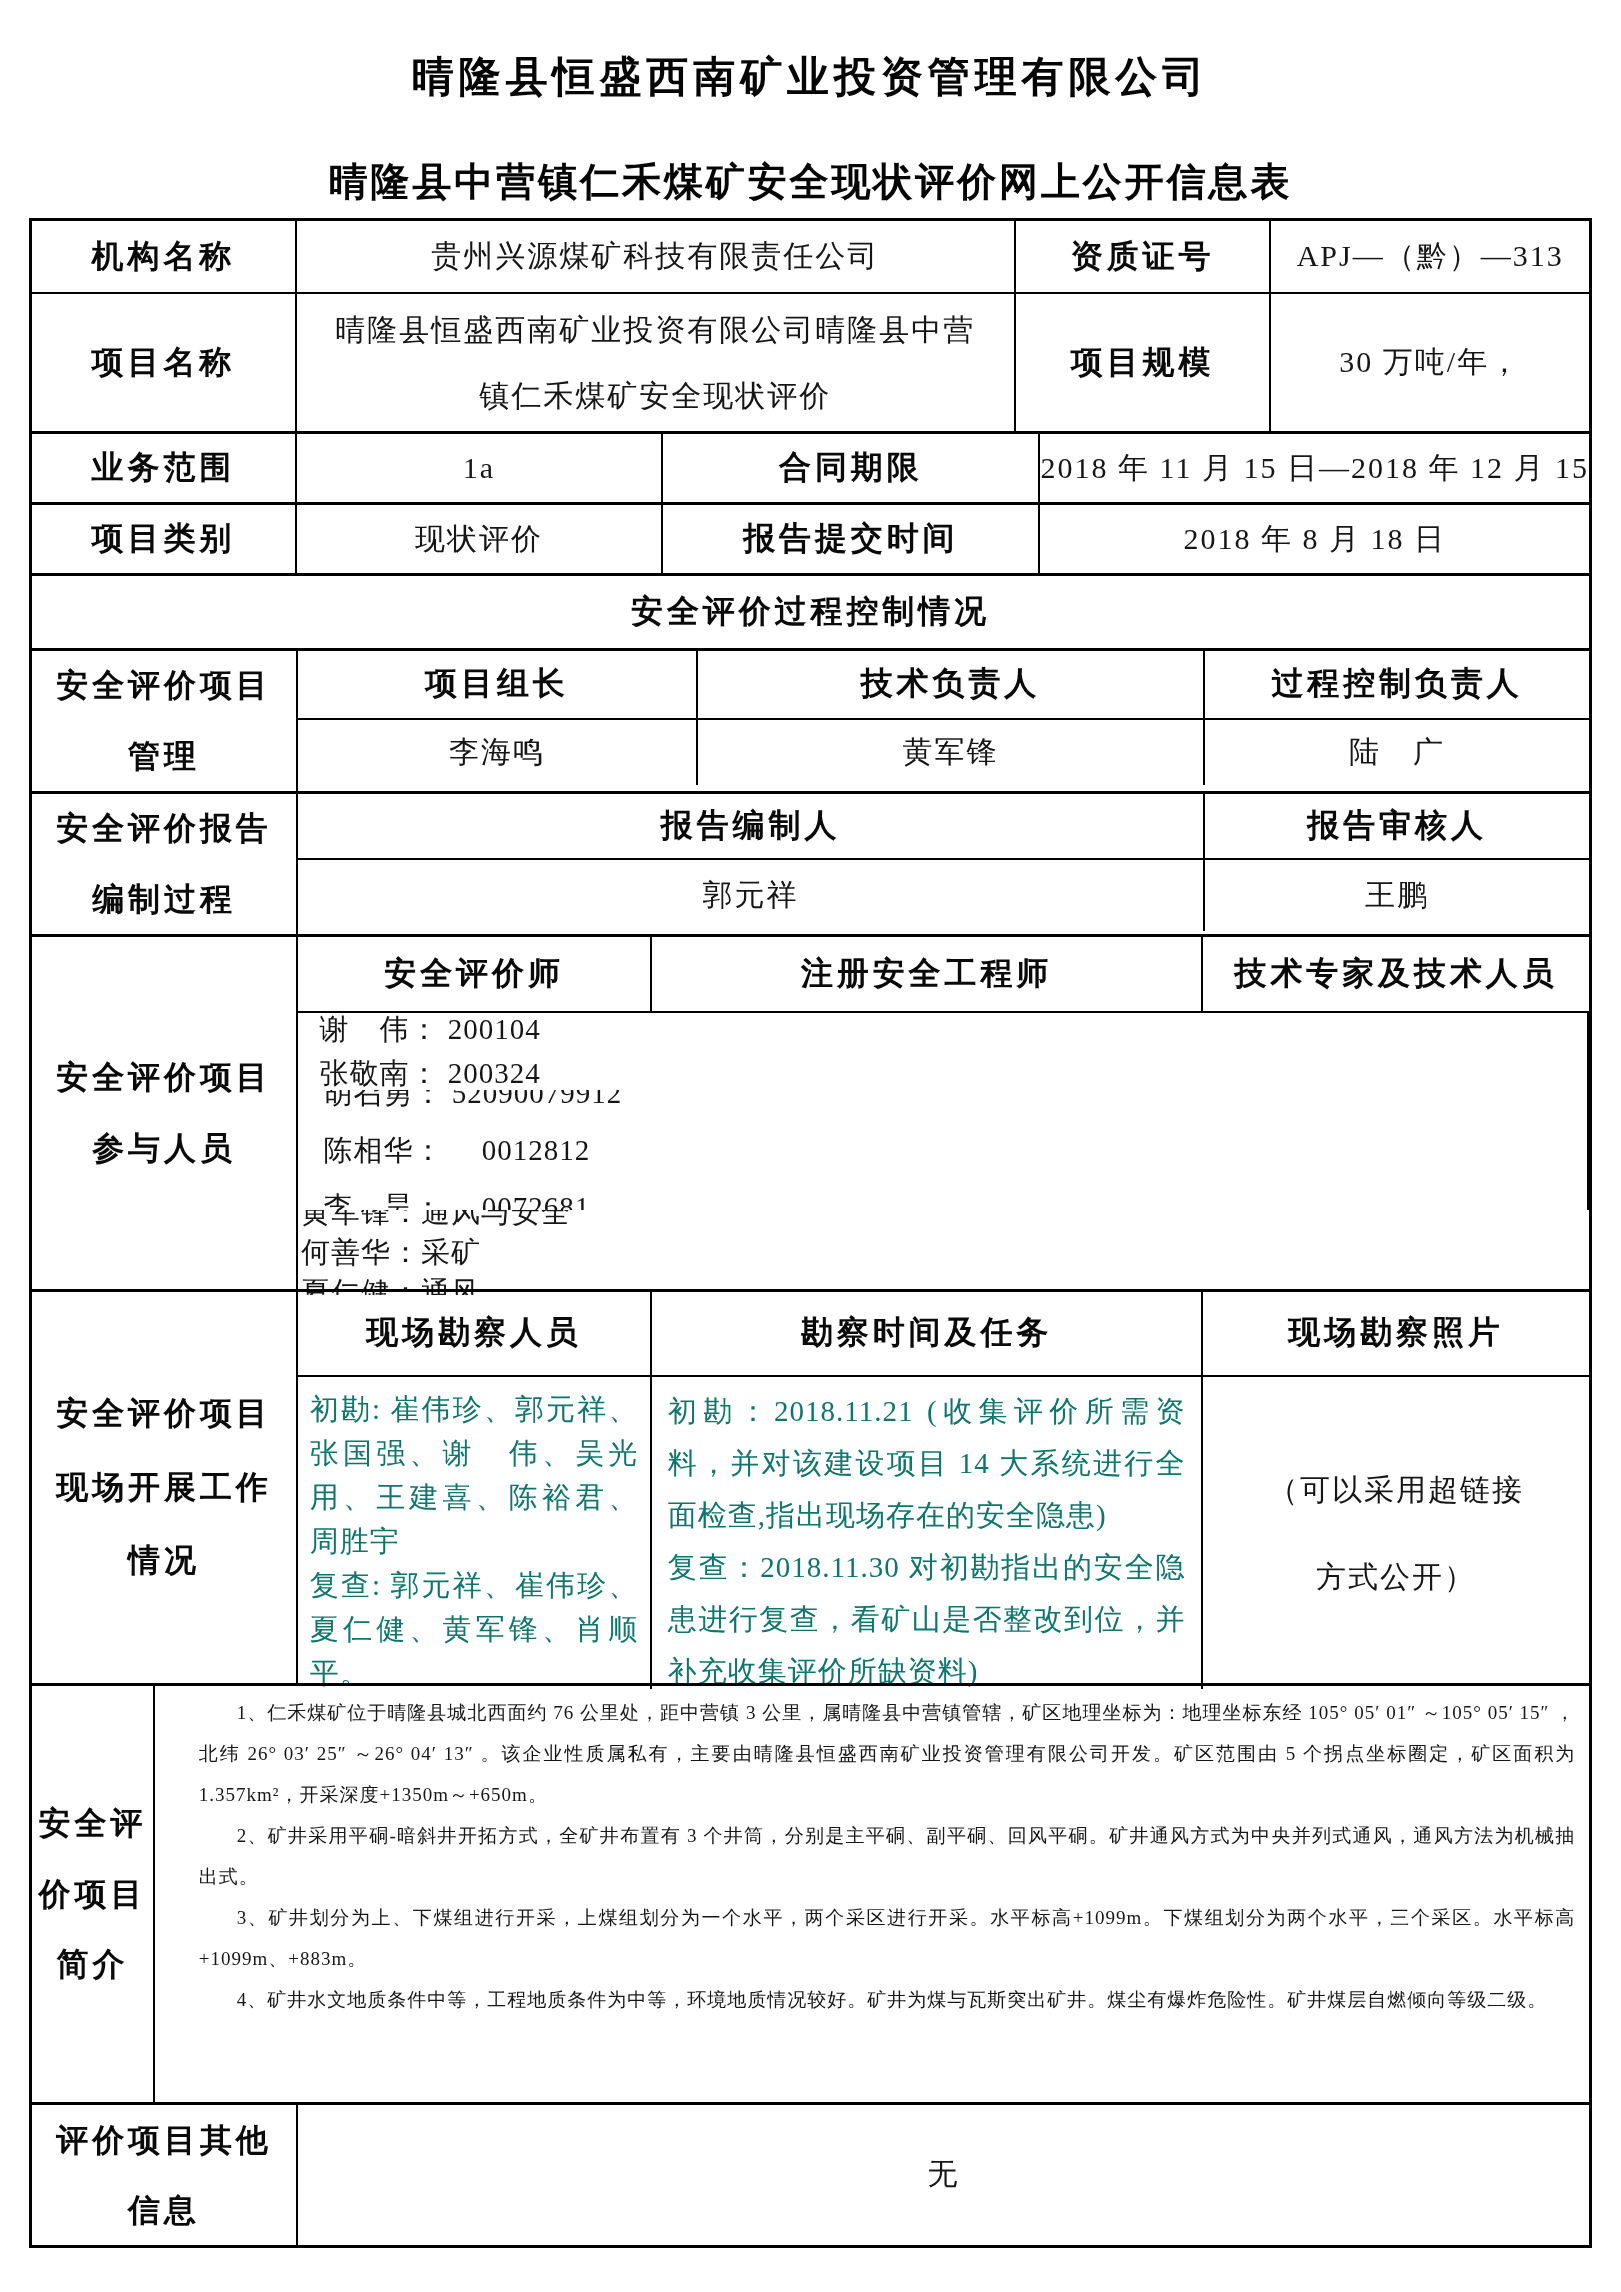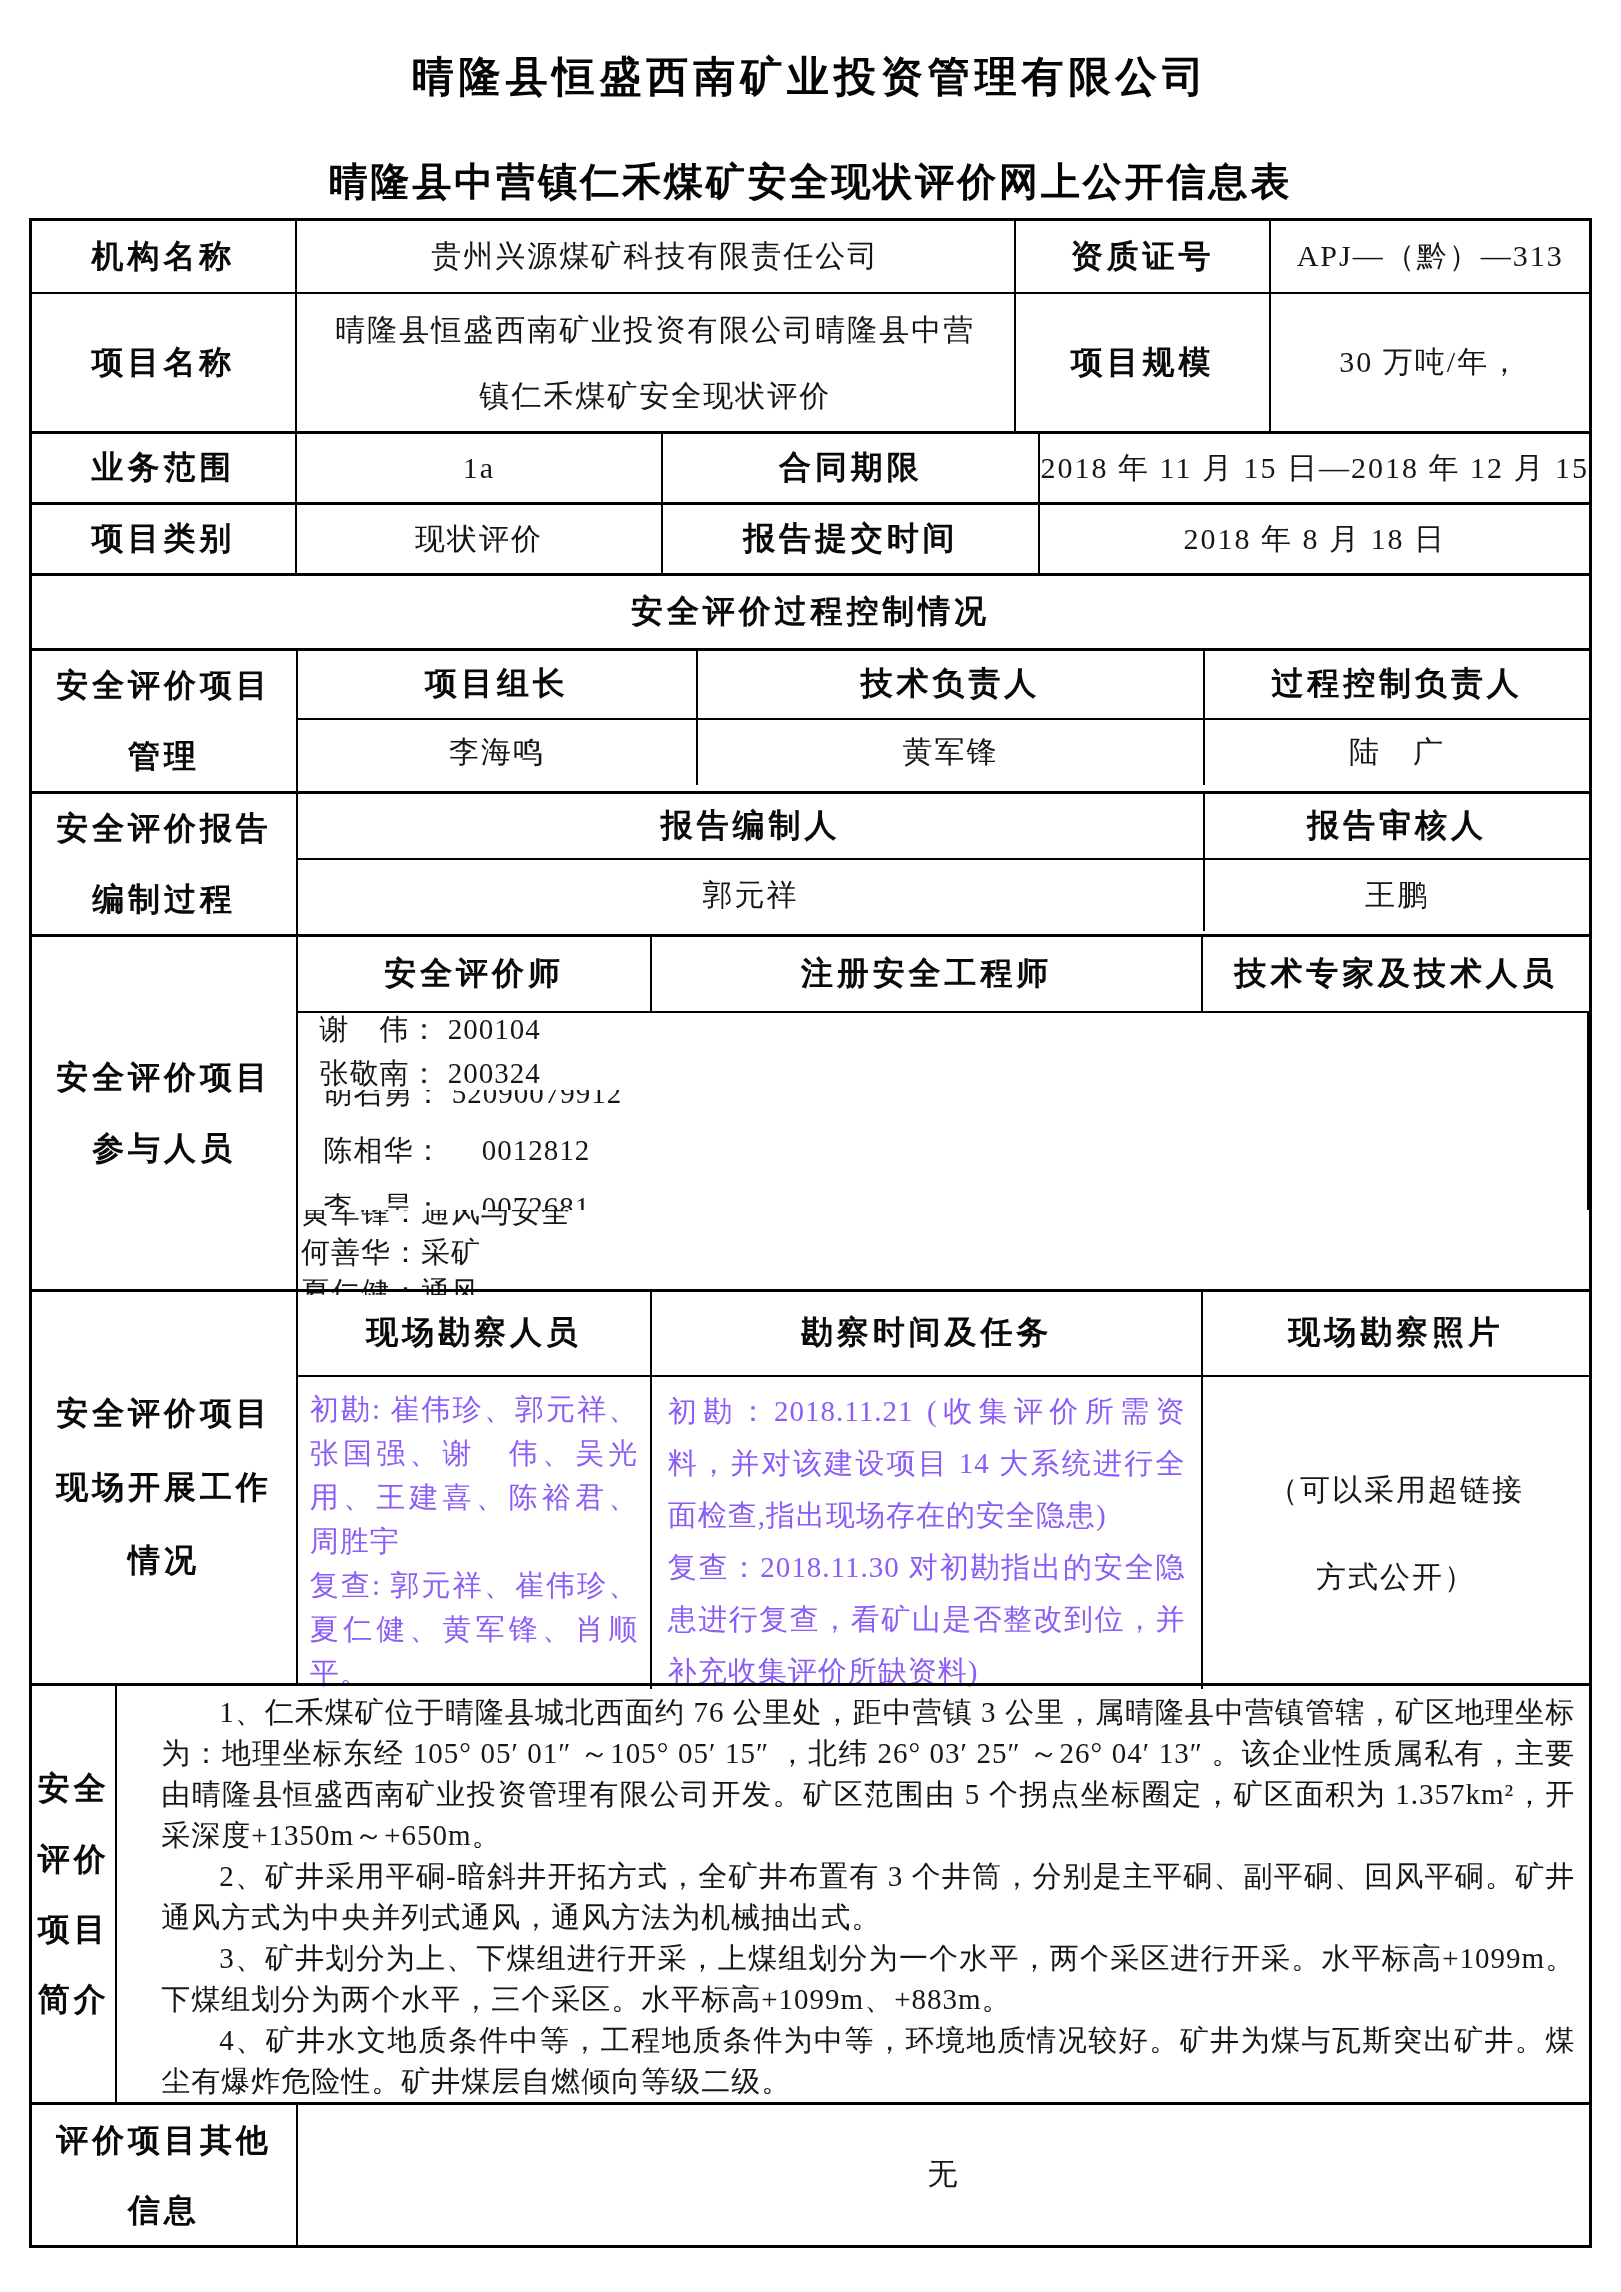--- a/index.html
+++ b/index.html
@@ -77,30 +77,30 @@
   .list {
     white-space: pre-line; text-align: left;
     font-size: 29px; line-height: 44px; letter-spacing: 1px;
     justify-content: flex-start; padding-left: 21.6px; color: #161616;
   }
   .list-mid { line-height: 57px; align-items: center; padding-left: 25.5px; }
   .list-tight { line-height: 40px; padding-left: 3px; }
 
   .pre-just {
     white-space: pre-line; text-align: justify;
-    font-size: 29px; letter-spacing: 1px; color: #8b5cf6;
+    font-size: 29px; letter-spacing: 1px; color: #0f766e;
     display: block; overflow: hidden;
   }
   .pj1 { line-height: 44px; padding: 9.8px 11.8px 0 11.8px; }
   .pj2 { line-height: 52px; padding: 7.8px 15.7px 0 15.7px; }
   .photos { white-space: pre-line; line-height: 2.9em; font-size: 30px; letter-spacing: 2px; color: #161616; }
 
   .paras { flex: 1 1 auto; min-width: 0; padding: 5.9px 13.7px 3.9px 11.8px; }
   .paras p {
-    font-size: 29px; line-height: 41px; letter-spacing: 1px;
+    font-size: 19px; line-height: 41px; letter-spacing: 1px;
     text-indent: 2em; text-align: justify; color: #161616; margin-left: 32px;
   }
 </style>
 </head>
 <body>
 
 <div class="page">
 
   <div class="title t1">晴隆县恒盛西南矿业投资管理有限公司</div>
   <div class="title t2">晴隆县中营镇仁禾煤矿安全现状评价网上公开信息表</div>

